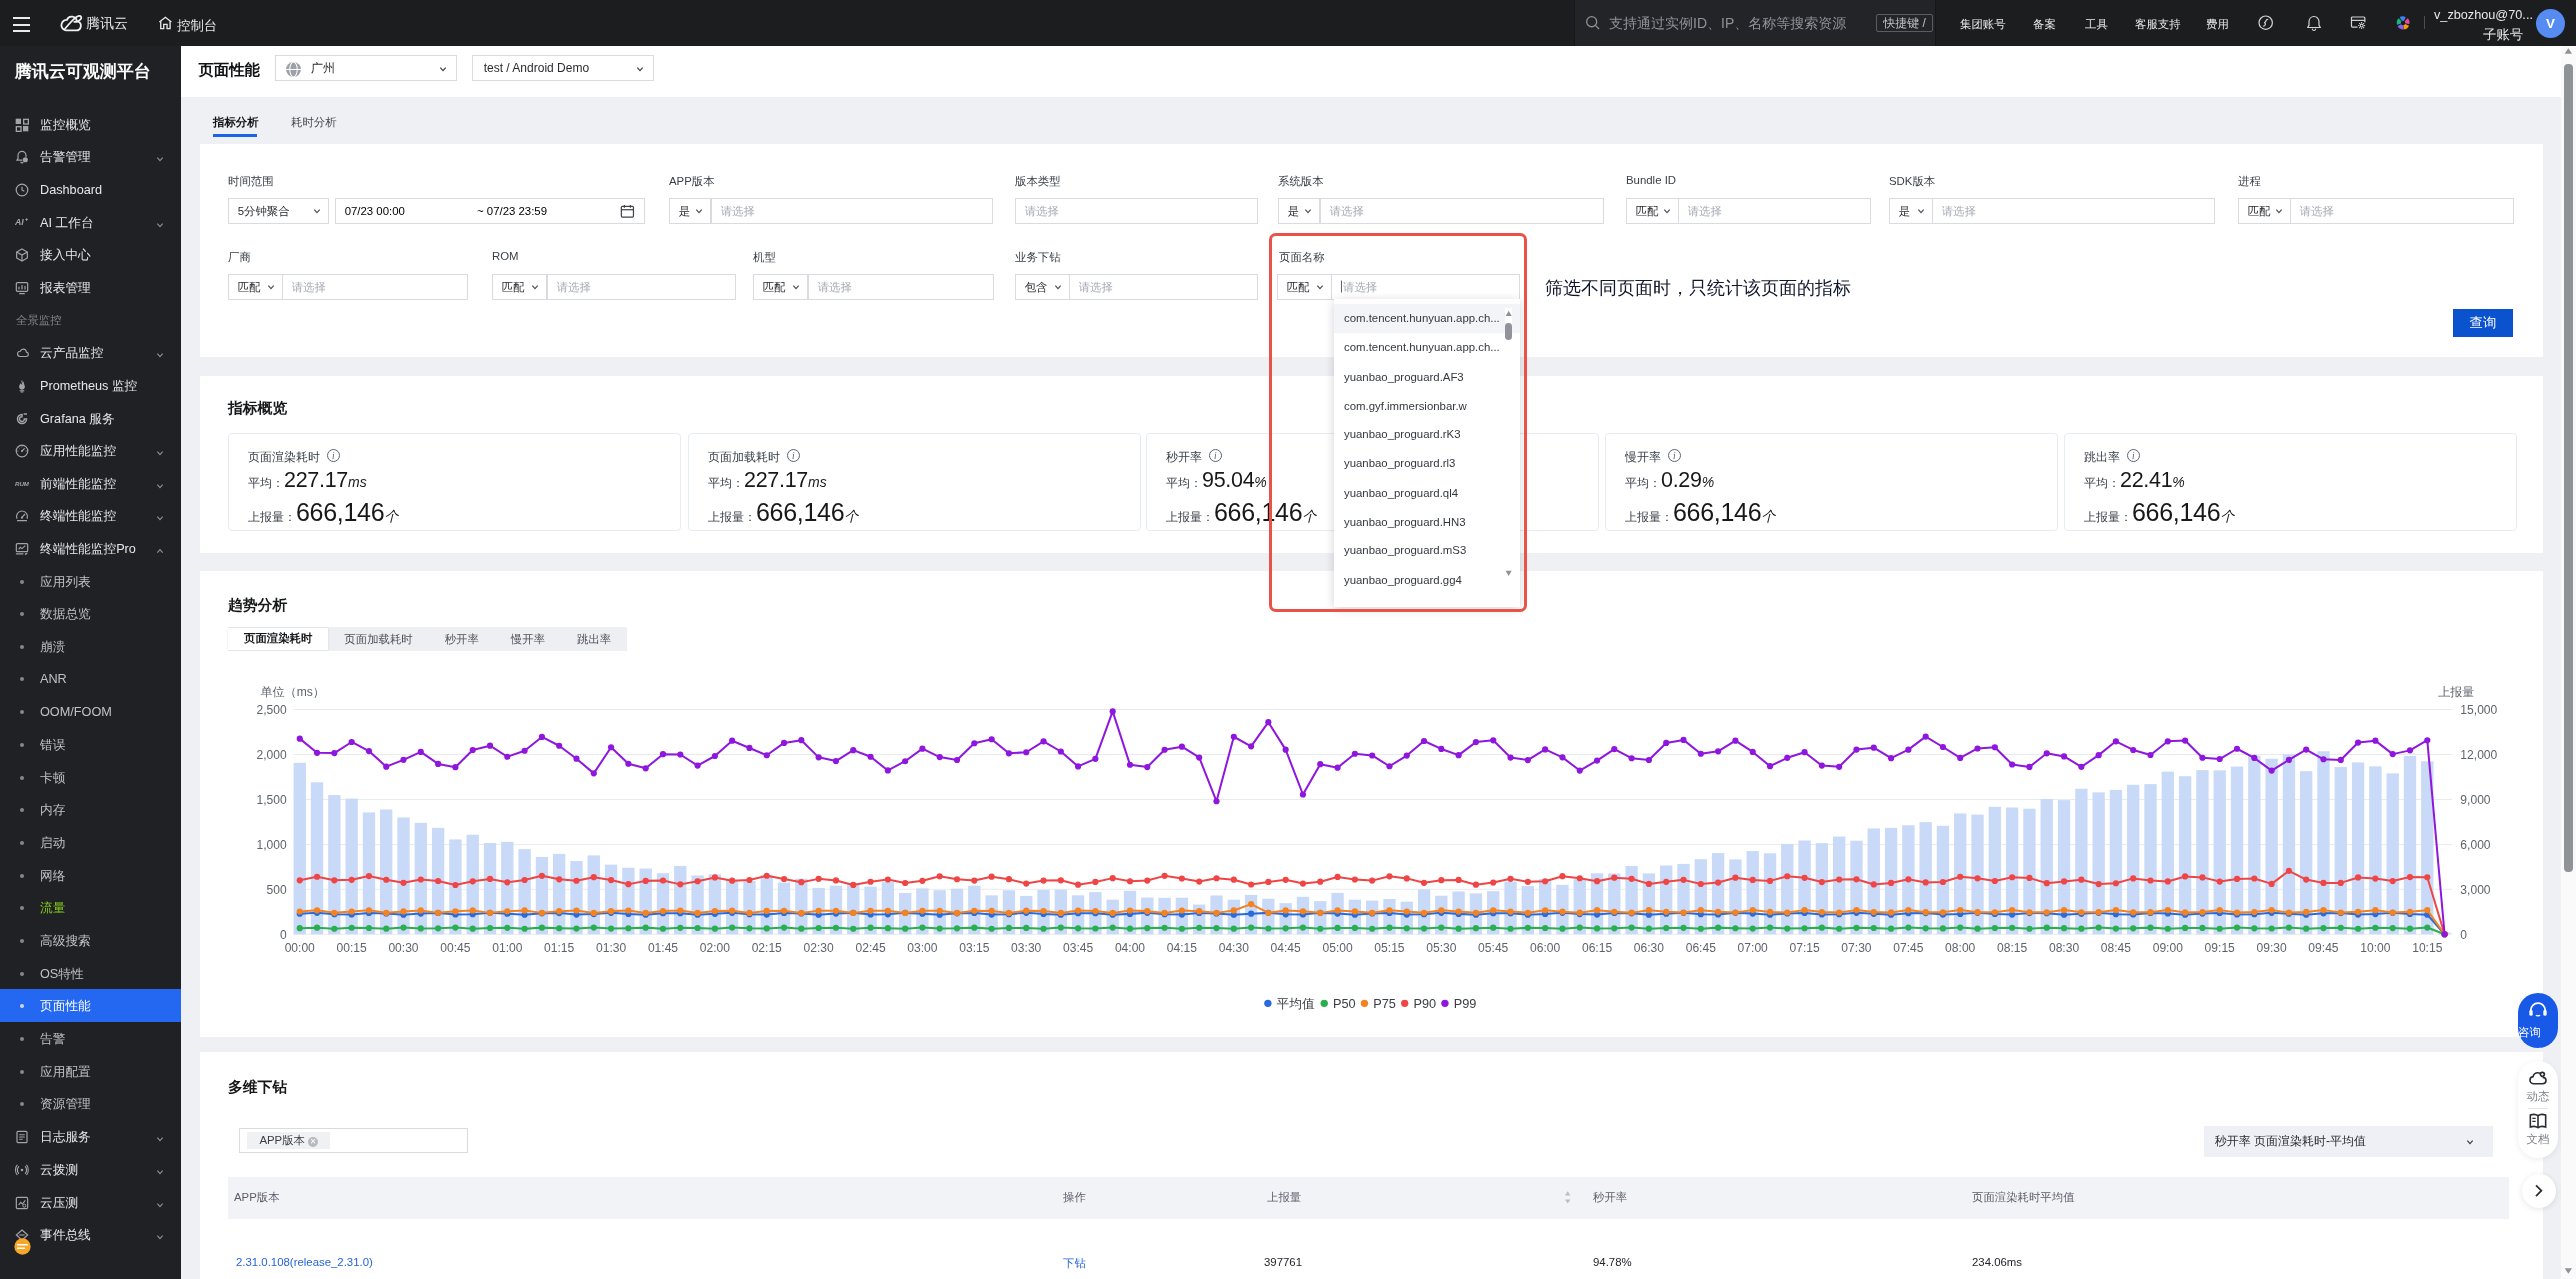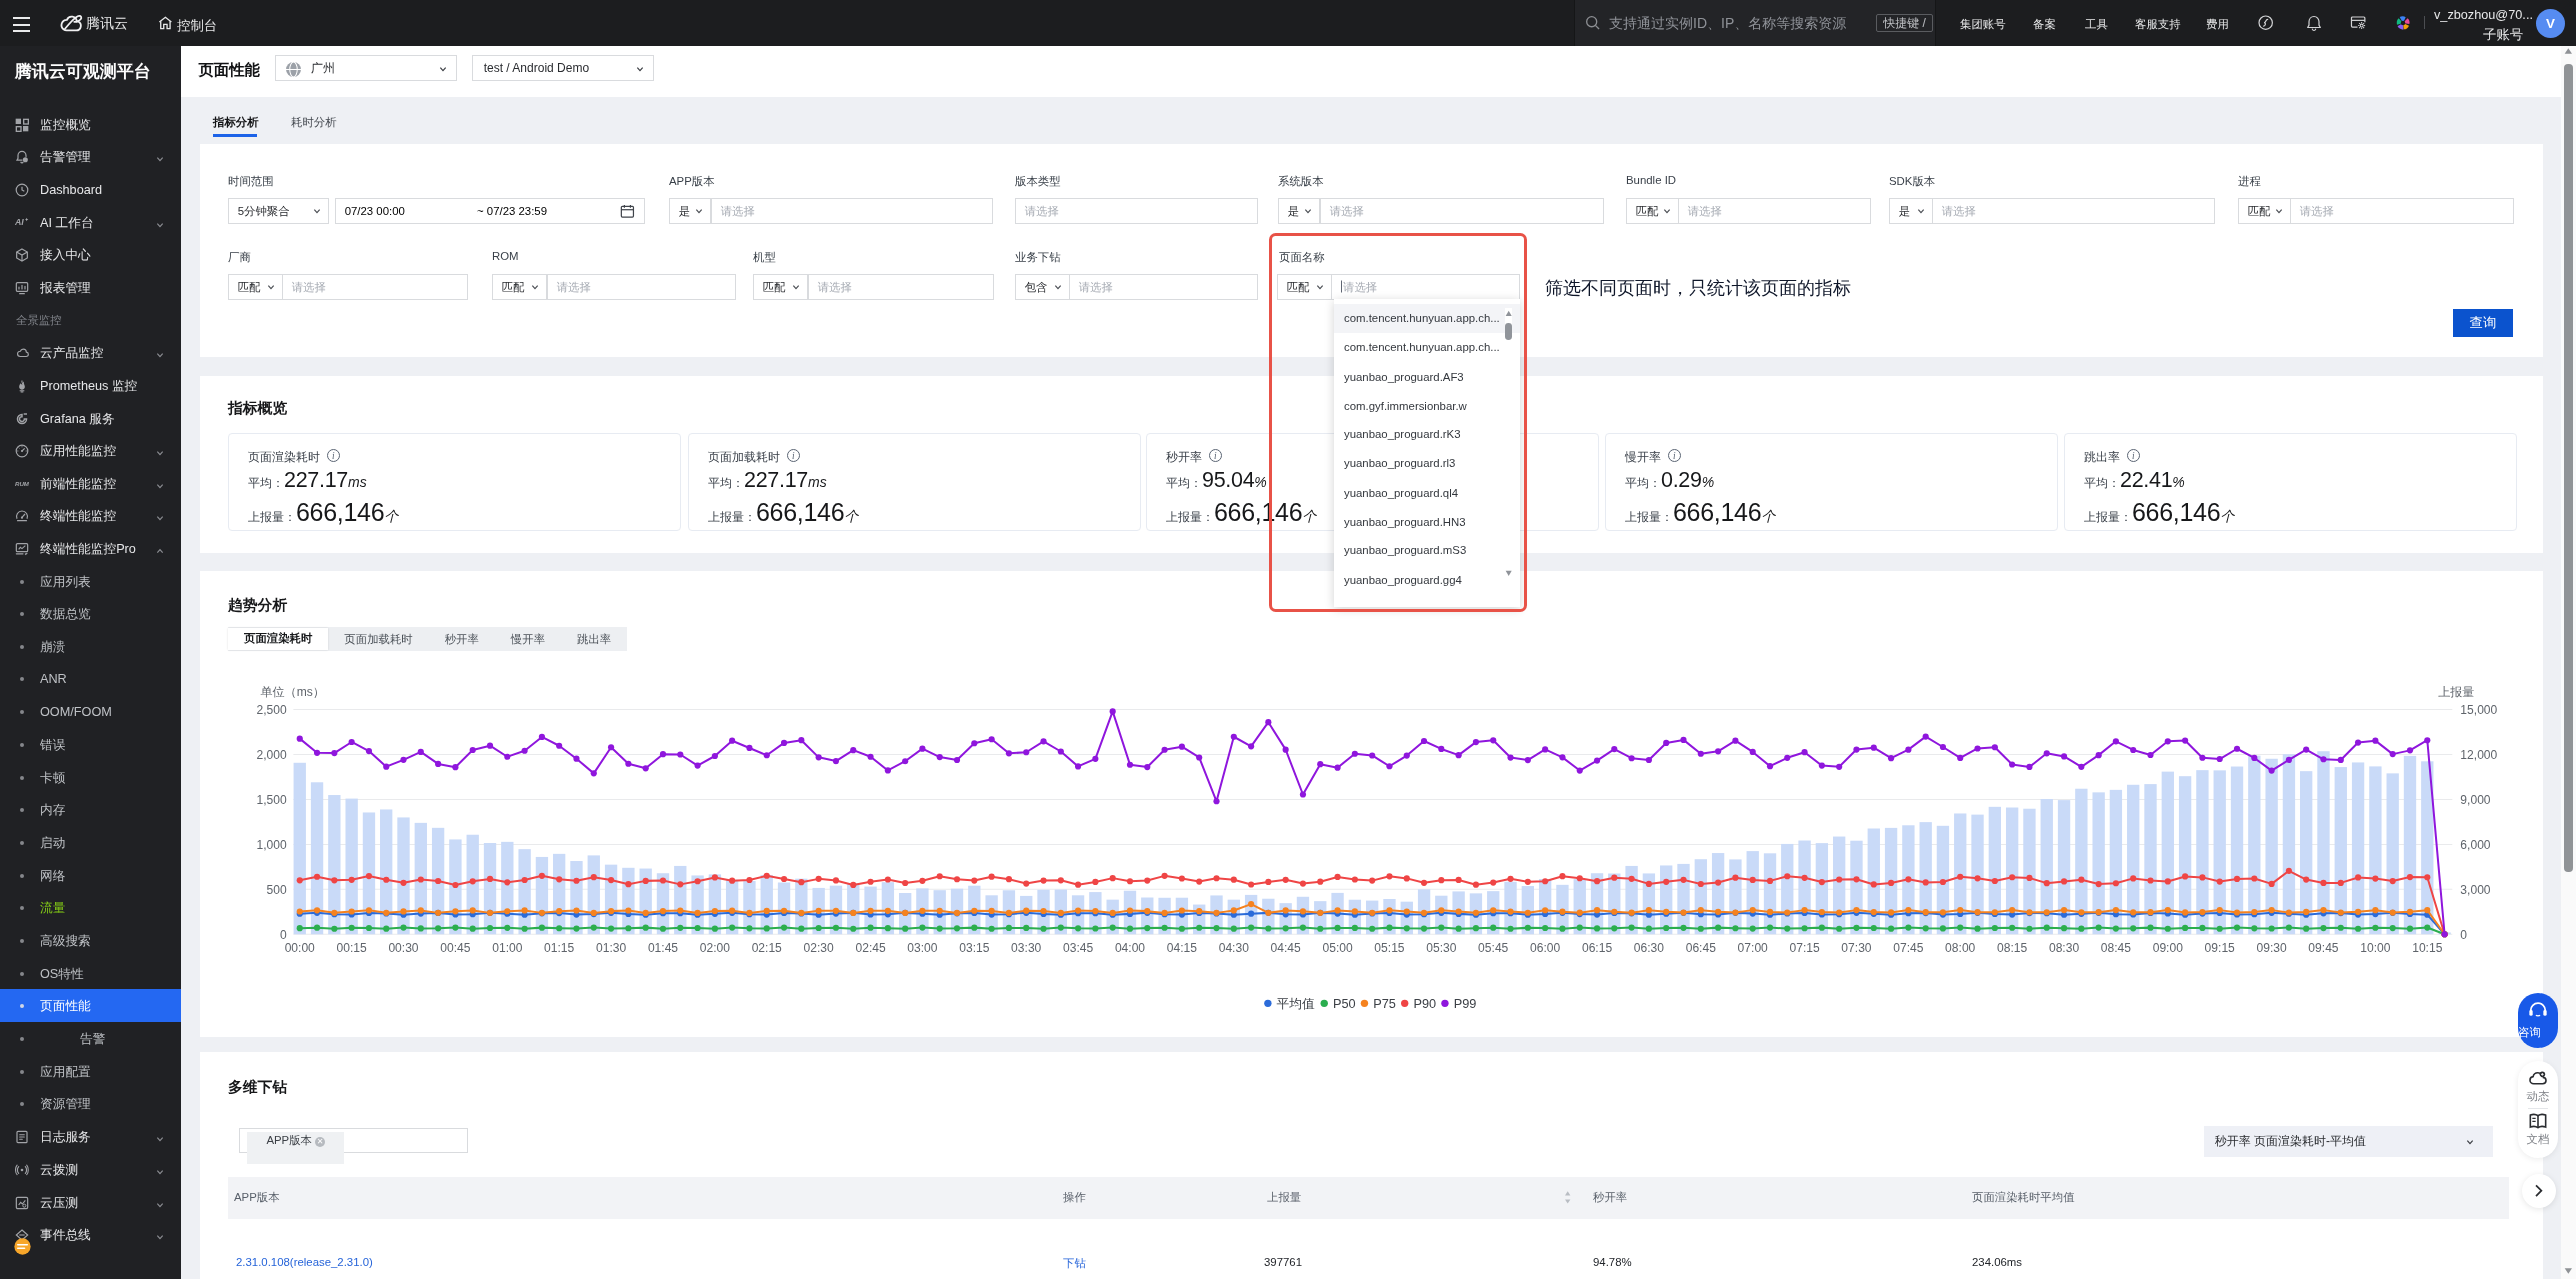--- a/index.html
+++ b/index.html
@@ -295,21 +295,21 @@
 <div class="sbItem" style="top:911px;">
 <div class="sbDot" style="background:#85878c;"></div>
 <div class="sbTxt" style="color:#bfc2c6;">OS特性</div>
 </div>
 <div class="sbItem" style="top:943px;background:#2468f2;">
 <div class="sbDot" style="background:#cfd6e8;"></div>
 <div class="sbTxt" style="color:#ffffff;">页面性能</div>
 </div>
 <div class="sbItem" style="top:976px;">
 <div class="sbDot" style="background:#85878c;"></div>
-<div class="sbTxt" style="color:#bfc2c6;margin-left:40px;">告警</div>
+<div class="sbTxt" style="color:#bfc2c6;">告警</div>
 </div>
 <div class="sbItem" style="top:1009px;">
 <div class="sbDot" style="background:#85878c;"></div>
 <div class="sbTxt" style="color:#bfc2c6;">应用配置</div>
 </div>
 <div class="sbItem" style="top:1041px;">
 <div class="sbDot" style="background:#85878c;"></div>
 <div class="sbTxt" style="color:#bfc2c6;">资源管理</div>
 </div>
 <div class="sbItem" style="top:1074px;">
@@ -1365,21 +1365,21 @@
       <circle cx="2034" cy="1496" r="5.5" fill="#f5821f"></circle>
       <text x="2047" y="1503" font-size="19" fill="#3c4046">P75</text>
       <circle cx="2094" cy="1496" r="5.5" fill="#ef4545"></circle>
       <text x="2107" y="1503" font-size="19" fill="#3c4046">P90</text>
       <circle cx="2154" cy="1496" r="5.5" fill="#8f16dd"></circle>
       <text x="2167" y="1503" font-size="19" fill="#3c4046">P99</text>
     </svg>
 <div class="panel" style="left:200px;top:1052px;width:2343px;height:227px;"></div>
 <div class="secTitle" style="left:228px;top:1078px;">多维下钻</div>
 <div class="abs" style="left:239px;top:1128px;width:229px;height:25px;border:0.7px solid #d9dbde;background:#fff;">
-<div class="abs" style="left:7.4px;top:3.4px;height:32px;background:#eff1f3;font-size:11.4px;color:#3c4046;line-height:17px;padding:0 19px;">APP版本 <span style="display:inline-block;width:10px;height:10px;border-radius:50%;background:#b6babf;color:#fff;font-size:8px;line-height:10px;text-align:center;vertical-align:0.7px;">✕</span></div>
+<div class="abs" style="left:7.4px;top:3.4px;height:17px;background:#eff1f3;font-size:11.4px;color:#3c4046;line-height:17px;padding:0 12px;">APP版本 <span style="display:inline-block;width:10px;height:10px;border-radius:50%;background:#b6babf;color:#fff;font-size:8px;line-height:10px;text-align:center;vertical-align:0.7px;">✕</span></div>
 </div>
 <div class="abs" style="left:2204px;top:1126px;width:289px;height:31px;background:#eef0f6;">
 <div class="abs" style="left:10.7px;top:7.4px;font-size:12px;color:#2a2c30;">秒开率  页面渲染耗时-平均值</div>
 <div class="chev" style="right:19px;top:50%;"><svg viewBox="0 0 12 12">
           <path d="M2 4 L6 8.5 L10 4" fill="none" stroke="#3a3d42" stroke-width="1.8"></path>
         </svg></div>
     </div>
 <div class="thd" style="left:228px;top:1177px;width:2281px;height:42px;"></div>
 <div class="thTxt" style="left:234px;top:1197px;">APP版本</div>
 <div class="thTxt" style="left:1063px;top:1197px;">操作</div>

